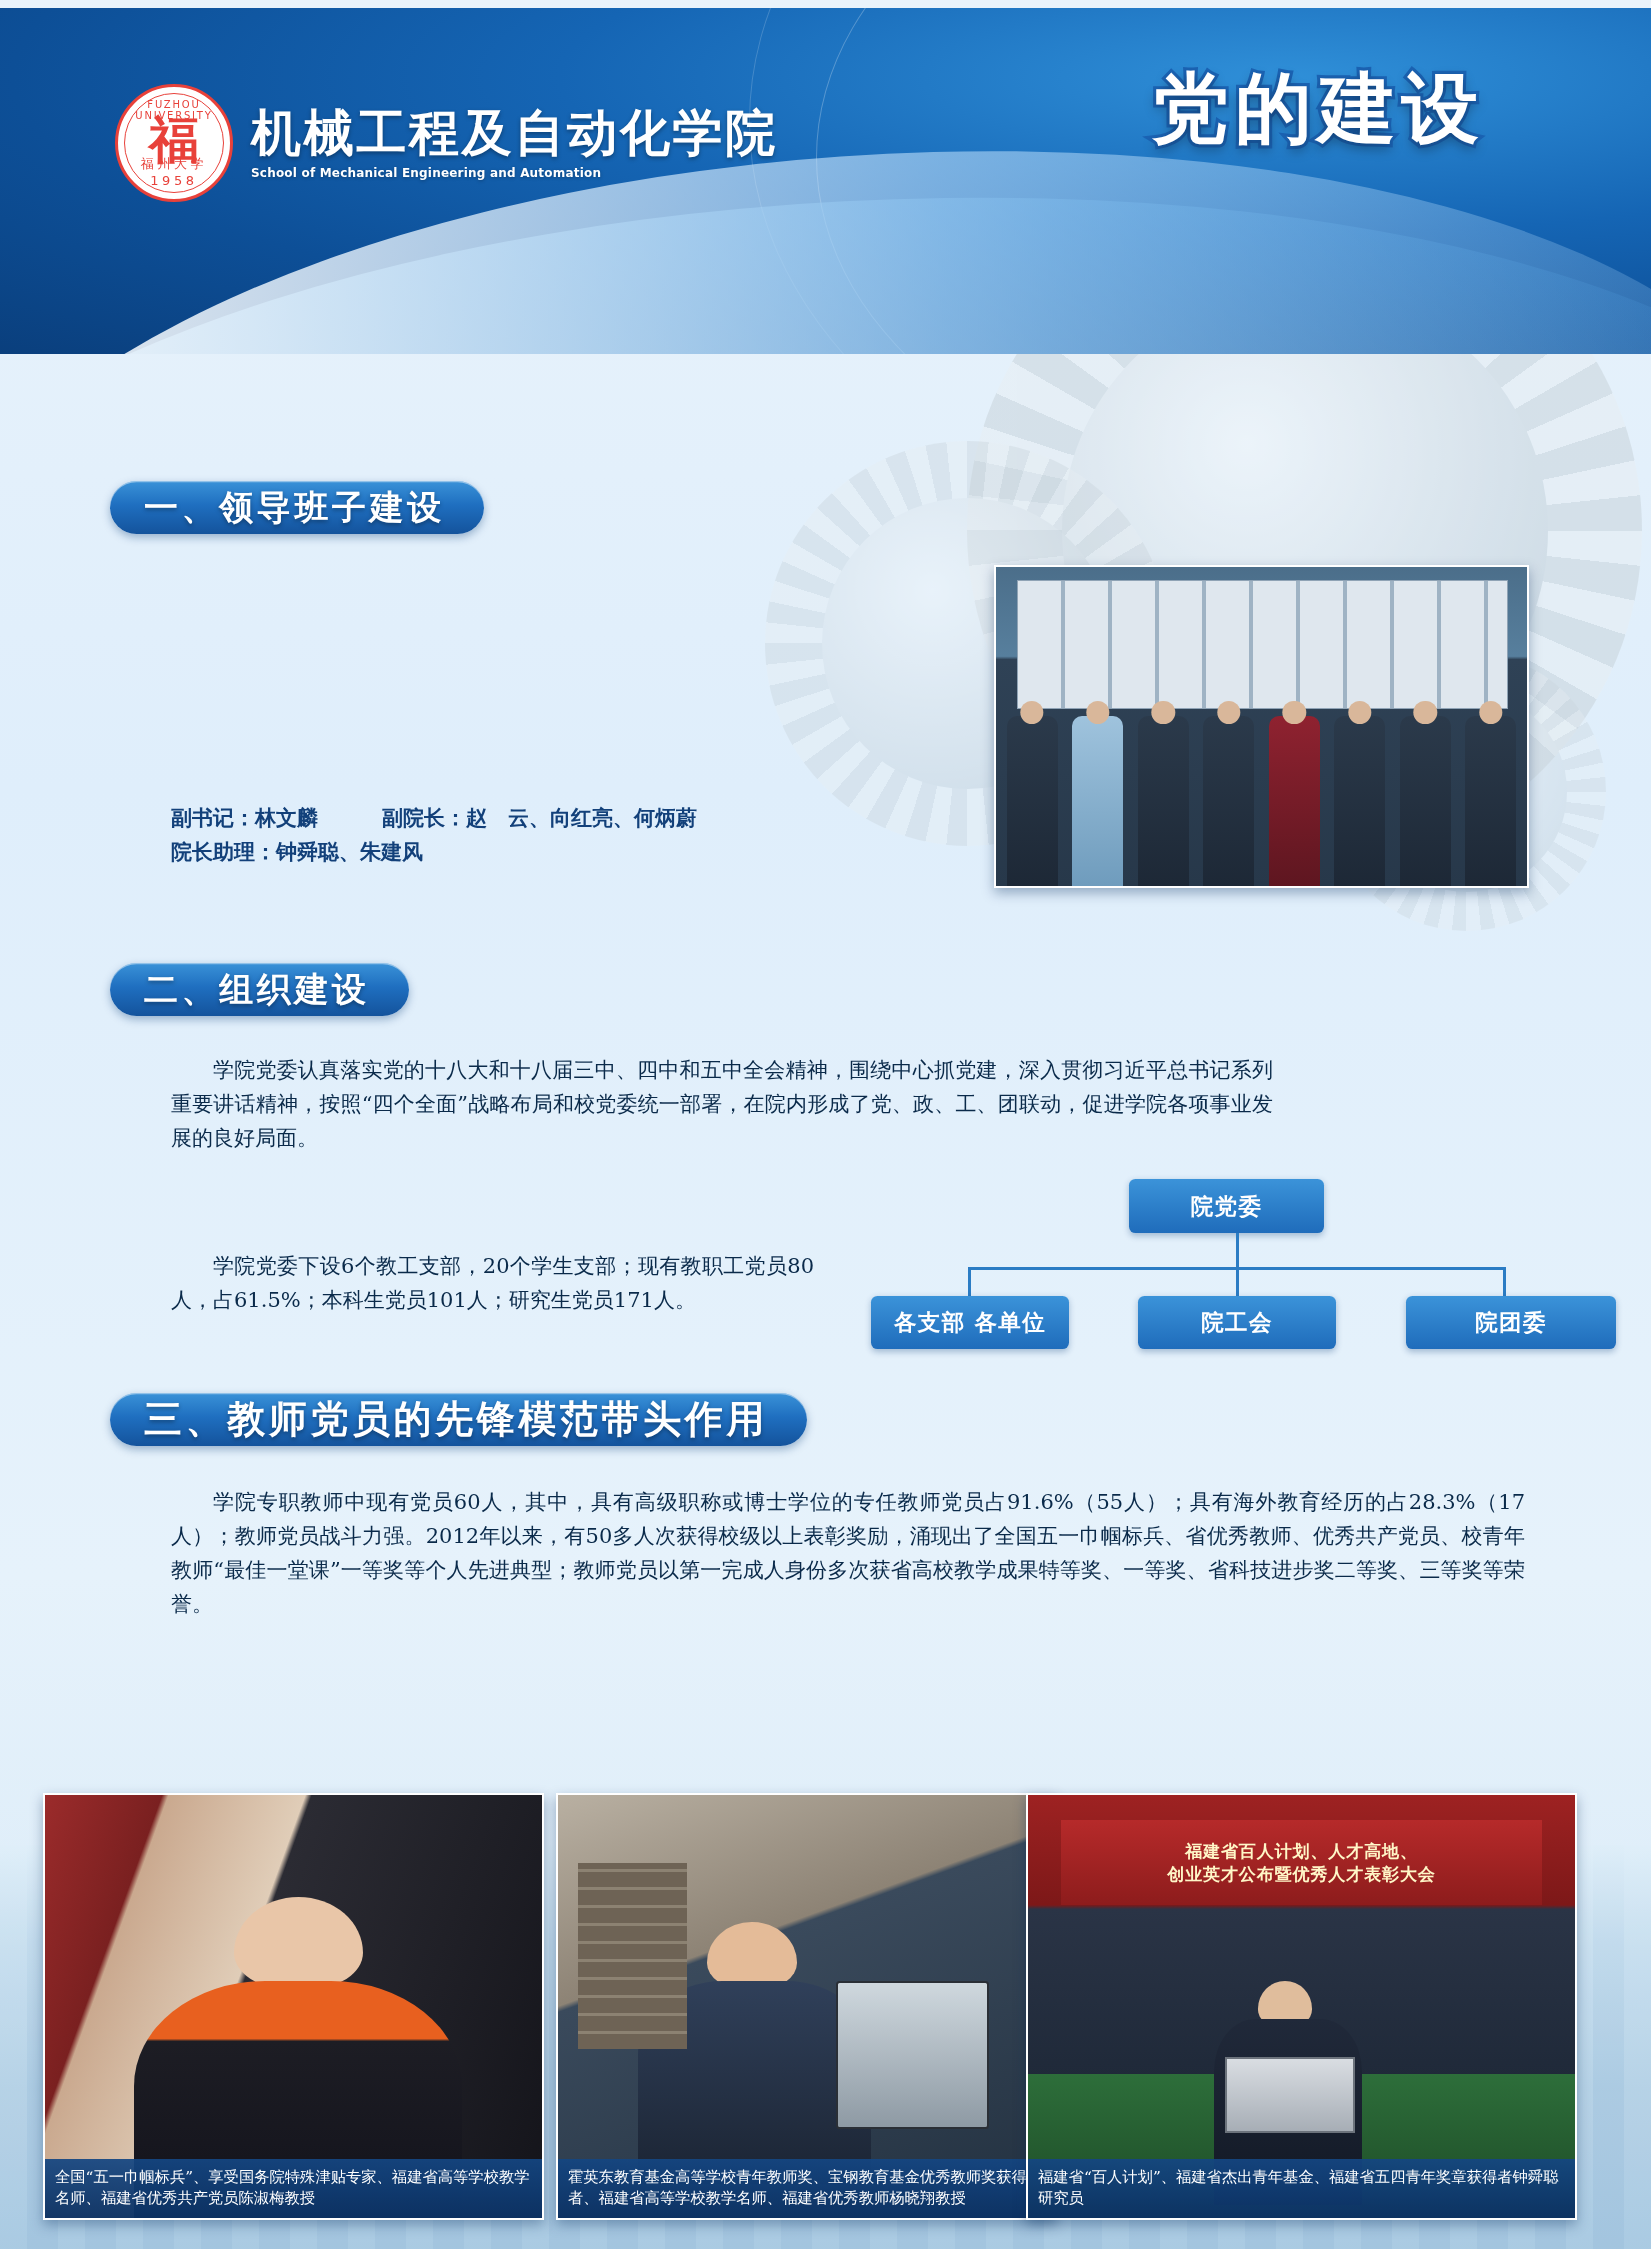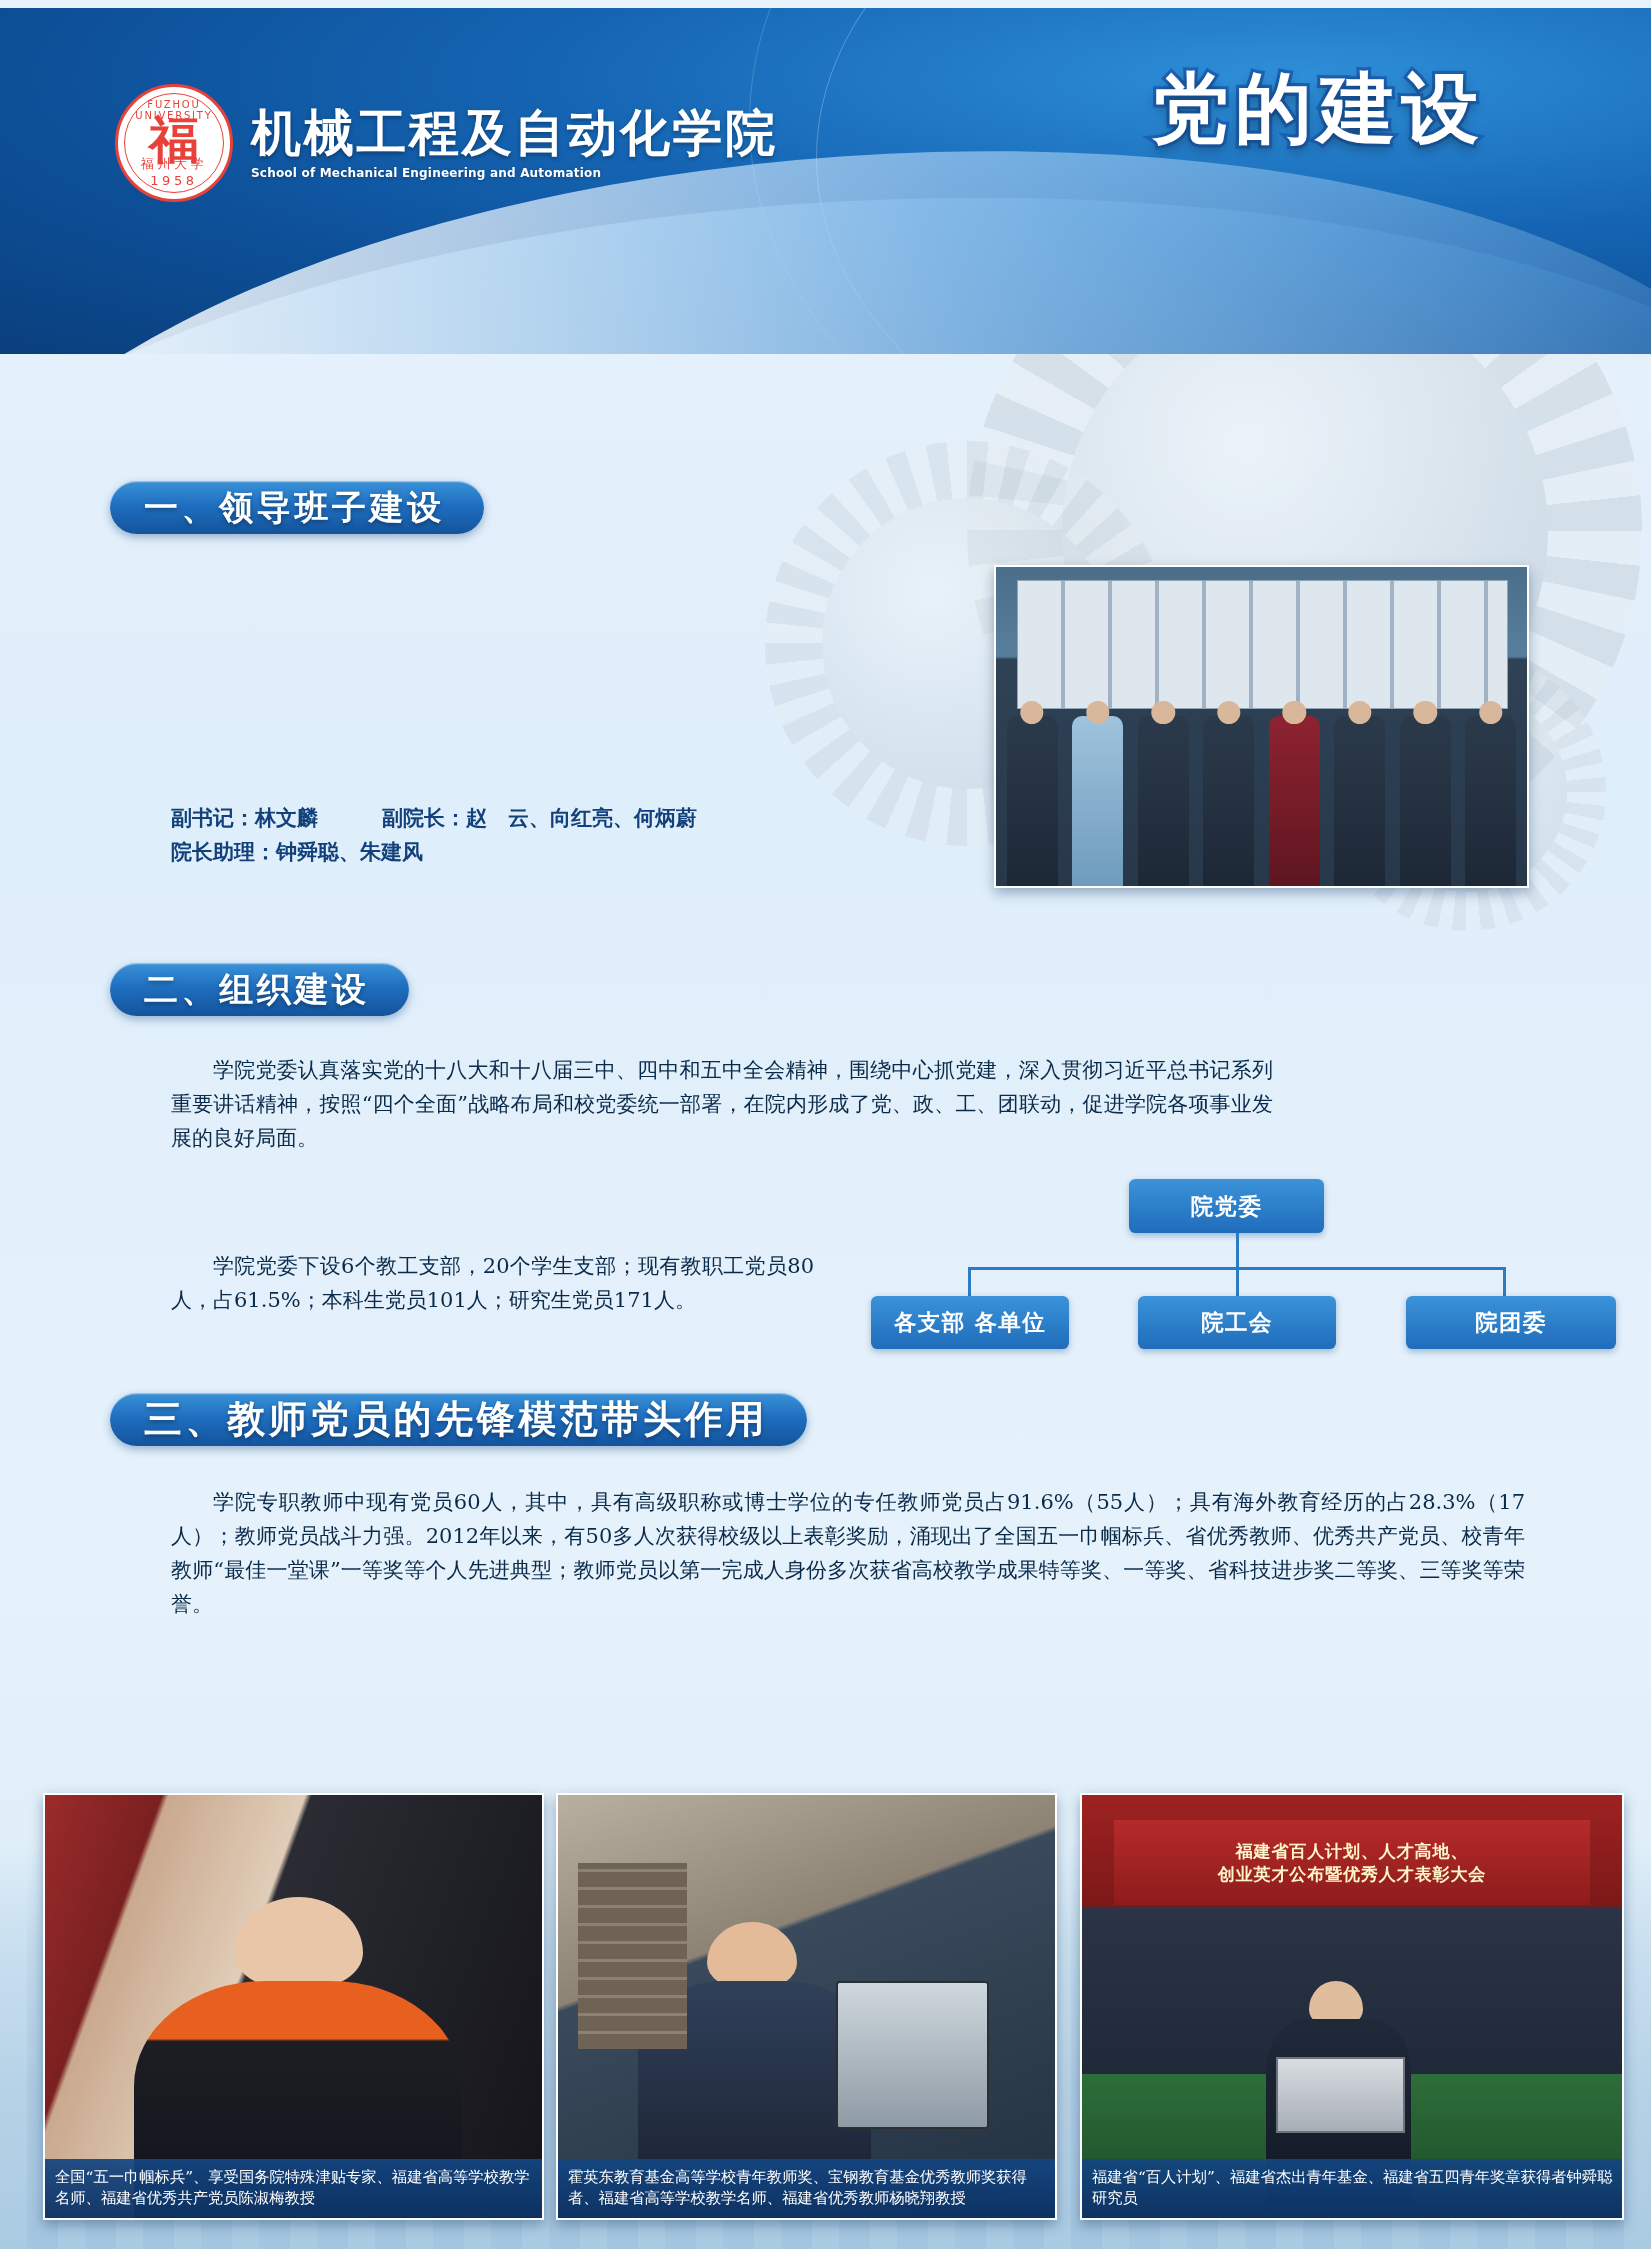--- a/index.html
+++ b/index.html
@@ -310,21 +310,21 @@
   <div class="card" style="left:556px;width:497px;height:423px;">
     <div class="img c2img">
       <div class="fake-person" style="left:30%;top:30%;width:18%;height:16%;background:#e4bb98;"></div>
       <div class="fake-person" style="left:16%;top:44%;width:47%;height:48%;border-radius:36% 36% 0 0;background:linear-gradient(180deg,#30405a,#1b2433);"></div>
       <div style="position:absolute;left:56%;top:44%;width:30%;height:34%;background:linear-gradient(180deg,#cfd8de,#8e9aa4);border:2.7px solid #2a2f36;border-radius:3.6px;"></div>
       <div style="position:absolute;left:4%;top:16%;width:22%;height:44%;background:repeating-linear-gradient(0deg,#6e6355 0px,#6e6355 15.3px,#8c8272 15.3px,#8c8272 18px);"></div>
     </div>
     <div class="cap">霍英东教育基金高等学校青年教师奖、宝钢教育基金优秀教师奖获得者、福建省高等学校教学名师、福建省优秀教师杨晓翔教授</div>
   </div>
 
-  <div class="card" style="left:1080px;width:540px;height:423px;">
+  <div class="card" style="left:1026px;width:540px;height:423px;padding-left:7px;">
     <div class="img c3img">
       <div style="position:absolute;left:6%;top:6%;width:88%;height:20%;background:linear-gradient(180deg,#b62a2a,#8d1c1c);display:flex;flex-direction:column;align-items:center;justify-content:center;color:#fff7c8;font-family:'DejaVu Serif','Liberation Serif',serif;font-weight:bold;font-size:17px;line-height:1.35;letter-spacing:0.9px;text-align:center;">
         <div>福建省百人计划、人才高地、</div>
         <div>创业英才公布暨优秀人才表彰大会</div>
       </div>
       <div style="position:absolute;left:0;bottom:0;width:100%;height:34%;background:linear-gradient(180deg,#2d6e3a,#1d4a26);"></div>
       <div class="fake-person" style="left:42%;top:44%;width:10%;height:11%;background:#e0bd9c;"></div>
       <div class="fake-person" style="left:34%;top:53%;width:27%;height:44%;border-radius:28% 28% 0 0;background:linear-gradient(180deg,#20293a,#121824);"></div>
       <div style="position:absolute;left:36%;top:62%;width:23%;height:17%;background:linear-gradient(180deg,#d9dde2,#a7aeb6);border:2.2px solid #6c737c;"></div>
     </div>

